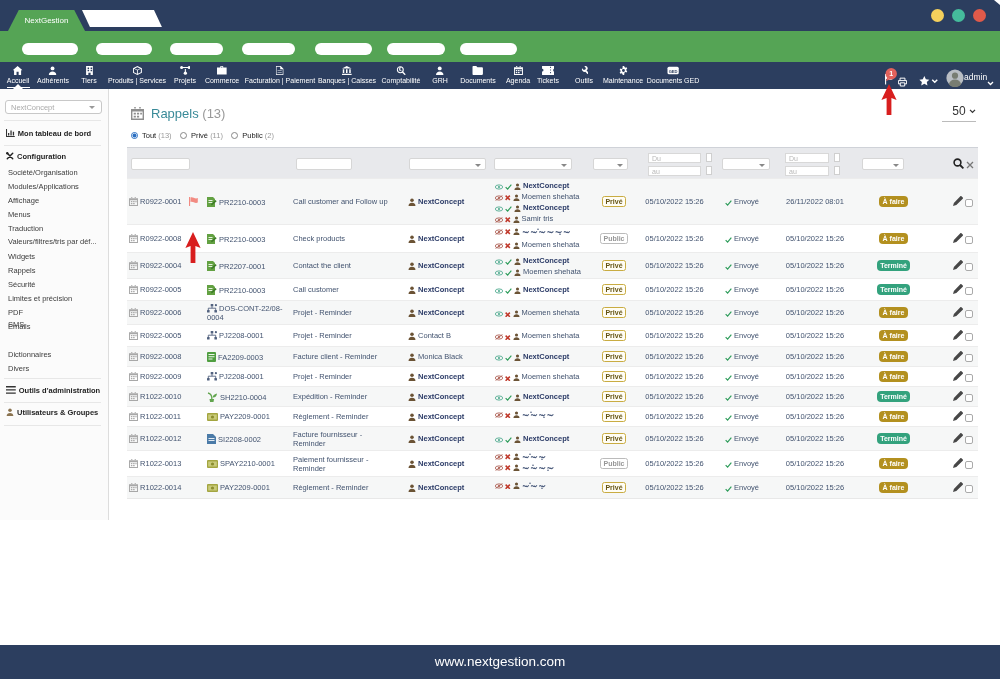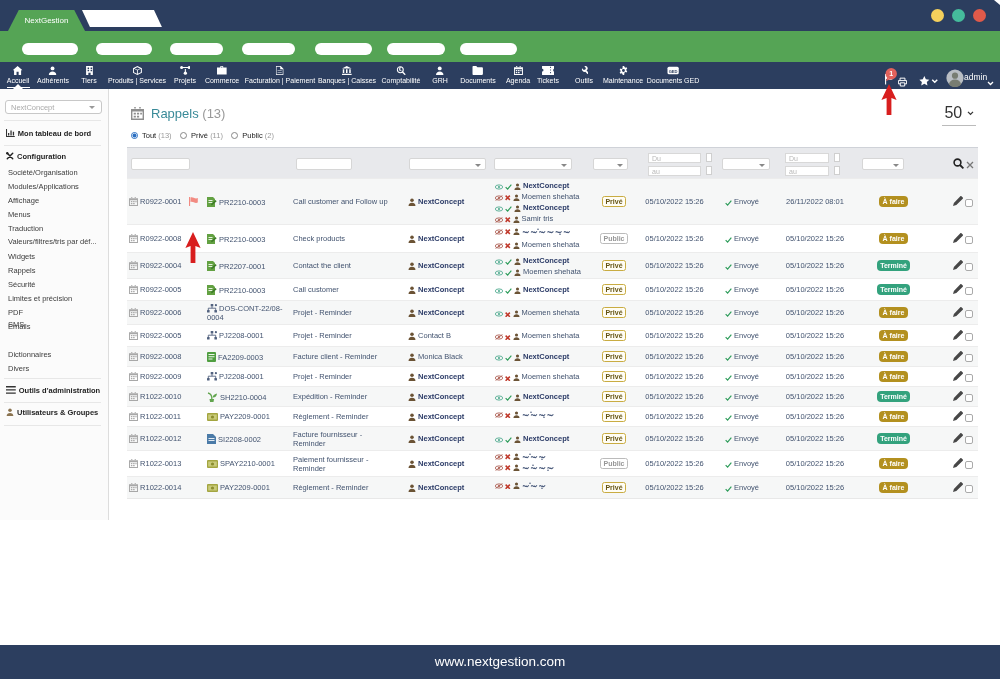--- a/index.html
+++ b/index.html
@@ -25,21 +25,21 @@
 .shead{position:absolute;left:6px;font-size:7.5px;font-weight:bold;color:#1d1d1d;white-space:nowrap}
 .sitem{position:absolute;left:8px;font-size:7.5px;color:#3c3c3c;white-space:nowrap}
 .shead svg{vertical-align:-1px;margin-right:3px;height:8px;width:auto}
 
 #title{position:absolute;left:131px;top:106px;color:#398a98;font-size:13px;font-weight:normal}
 #title .cnt{color:#999;font-weight:normal}
 #radios{position:absolute;left:131px;top:131px;font-size:7.5px;color:#222}
 .rad{display:inline-block;width:7px;height:7px;border:1px solid #888;border-radius:50%;background:#fff;vertical-align:-1px;margin-right:4px}
 .radon{border:1px solid #2a6fc2;background:radial-gradient(circle,#2a6fc2 0 1.9px,#fff 2.1px)}
 .gcnt{color:#999}
-#pagesel{position:absolute;left:942px;top:104px;width:34px;border-bottom:1px solid #bbb;font-size:16px;color:#333;text-align:center;padding-bottom:3px}
+#pagesel{position:absolute;left:942px;top:104px;width:34px;border-bottom:1px solid #bbb;font-size:12px;color:#333;text-align:right;padding-bottom:3px}
 
 #tbl{position:absolute;left:127px;top:147px;width:851px;font-size:7.5px;color:#42536f}
 table{border-collapse:collapse;table-layout:fixed;width:851px;border-bottom:1px solid #e8e8e8}
 td,th{overflow:hidden;vertical-align:middle;padding:0 2px}
 tr.filter{background:#e8e9ec;height:31px;vertical-align:middle}
 tr.filter td{border-top:1px solid #cfd2d8}
 tr.hdr{background:#e8e9ec;height:22px}
 tr.hdr td{color:#5b6b92;font-size:7.5px}
 tr.r td{border-top:1px solid #ececec}
 tr.odd{background:#f6f7f7}

